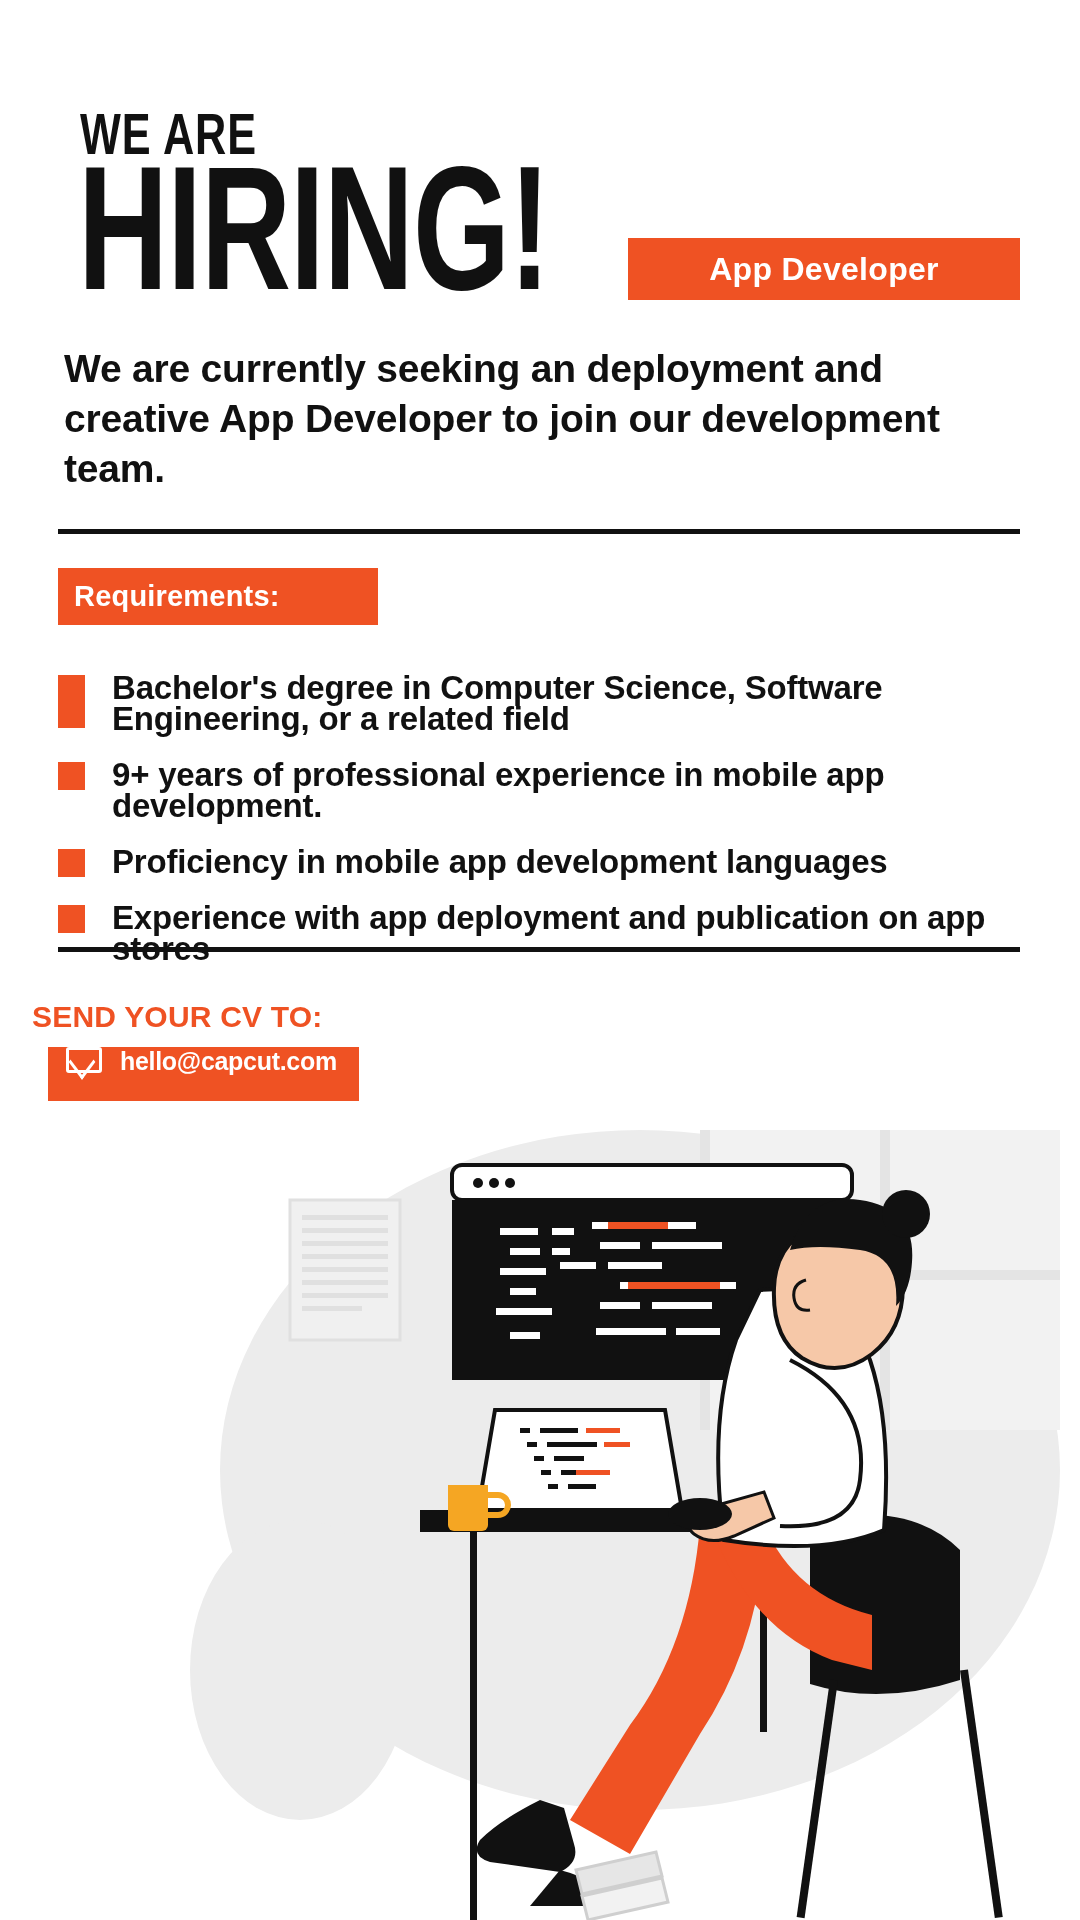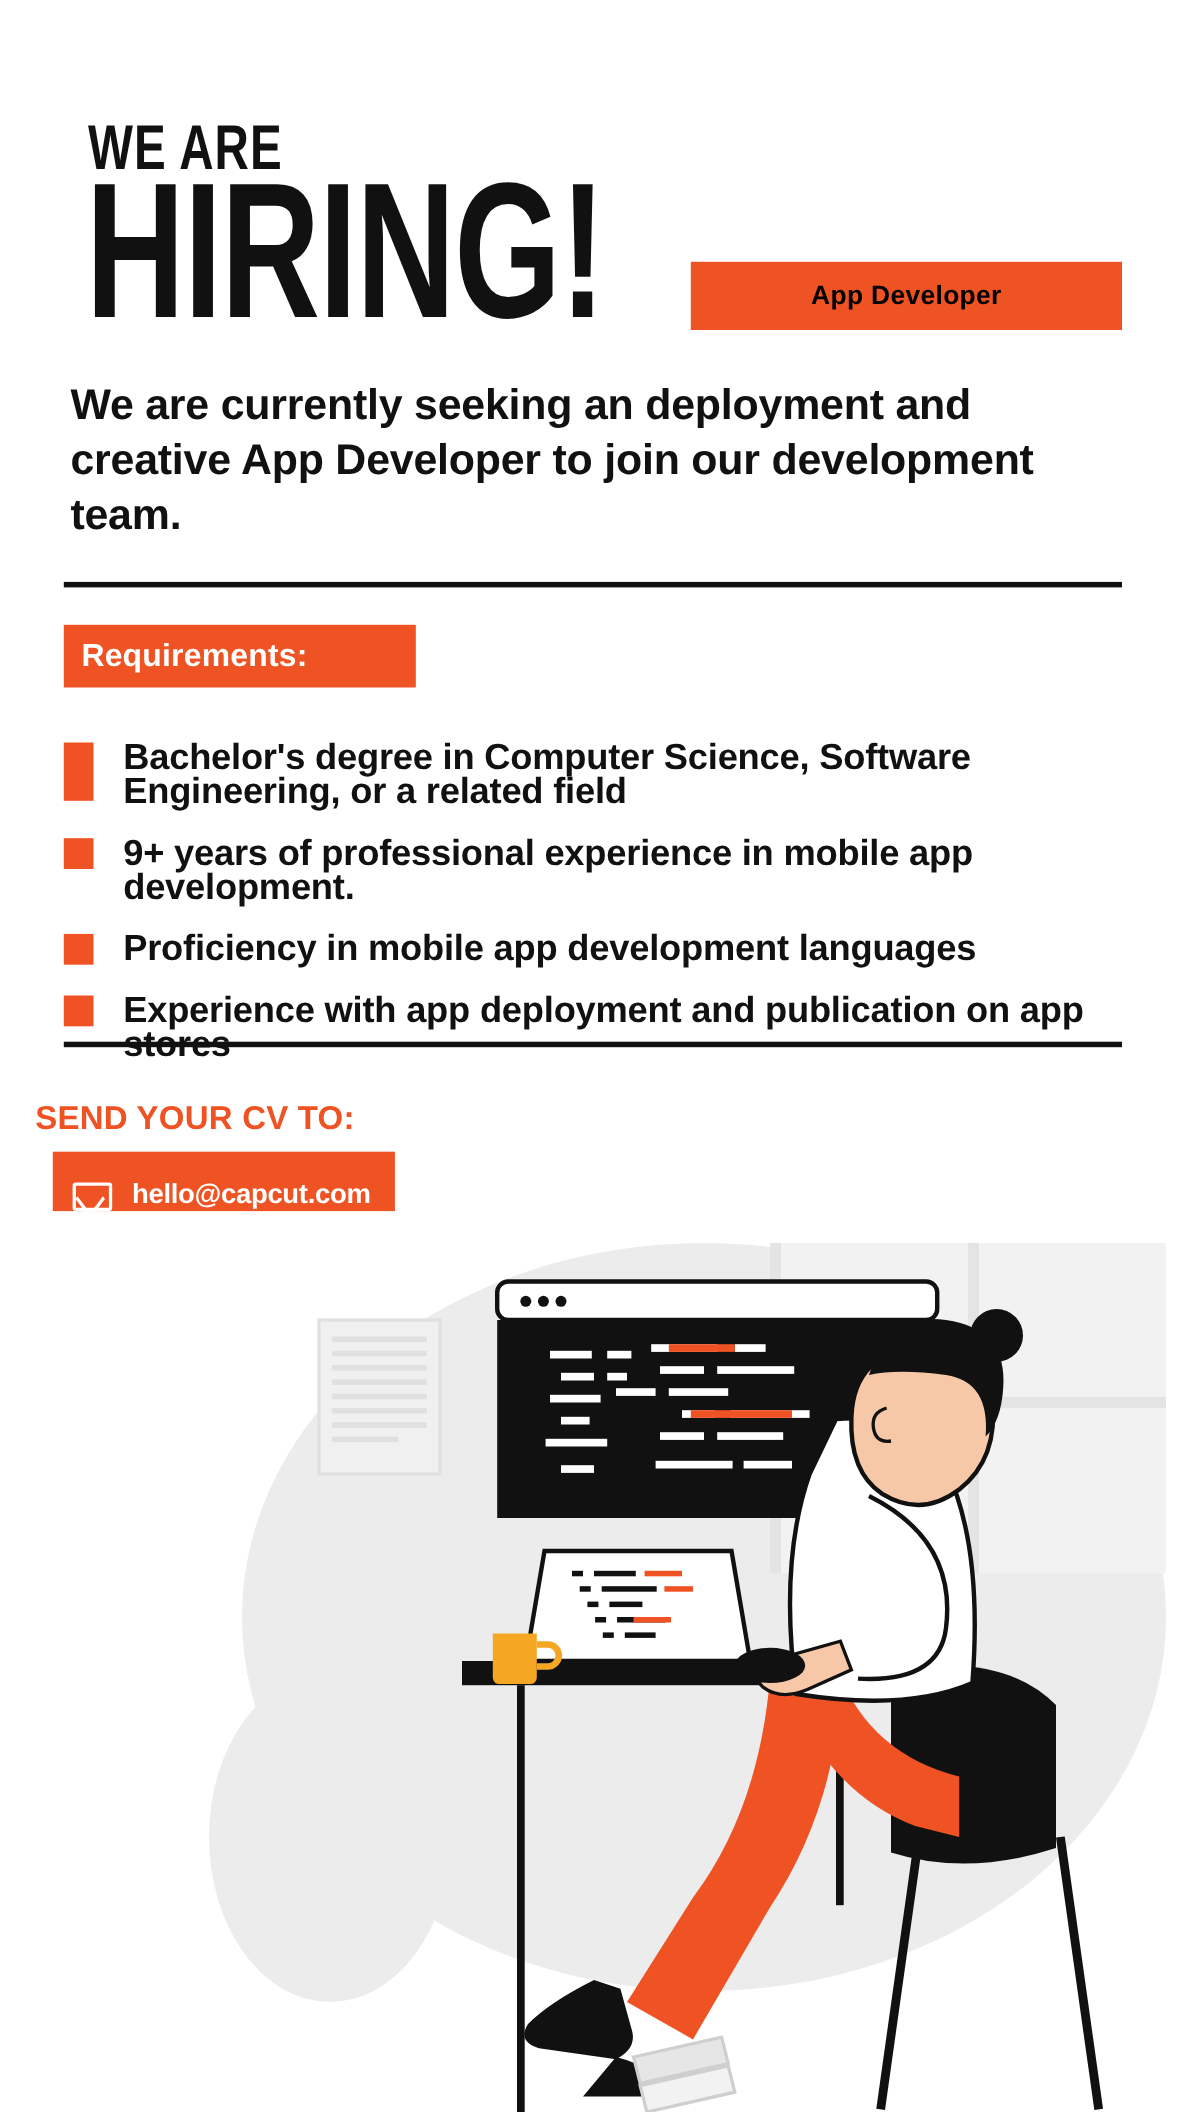--- a/index.html
+++ b/index.html
@@ -53,22 +53,22 @@
     left: 628px;
     top: 238px;
     width: 392px;
     height: 62px;
     background: #ef5223;
     display: flex;
     align-items: center;
     justify-content: center;
   }
   .role-badge span {
-    color: #000000;
-    font-size: 24px;
+    color: #ffffff;
+    font-size: 32px;
     font-weight: 700;
     letter-spacing: 0.3px;
   }
 
   .intro {
     position: absolute;
     left: 64px;
     top: 344px;
     width: 960px;
     font-size: 39px;
@@ -146,21 +146,21 @@
     font-weight: 700;
     letter-spacing: 0.2px;
   }
   .cv-box {
     position: absolute;
     left: 48px;
     top: 1047px;
     height: 54px;
     background: #ef5223;
     display: flex;
-    align-items: flex-end;
+    align-items: flex-start;
     padding: 0 22px 0 18px;
   }
   .mail-icon {
     width: 36px;
     height: 26px;
     border: 3px solid #ffffff;
     border-radius: 3px;
     position: relative;
     flex: 0 0 auto;
   }

